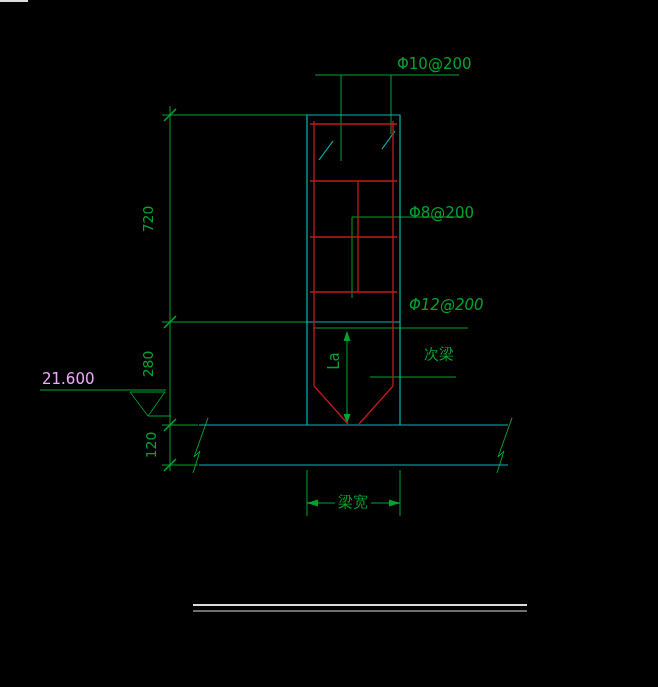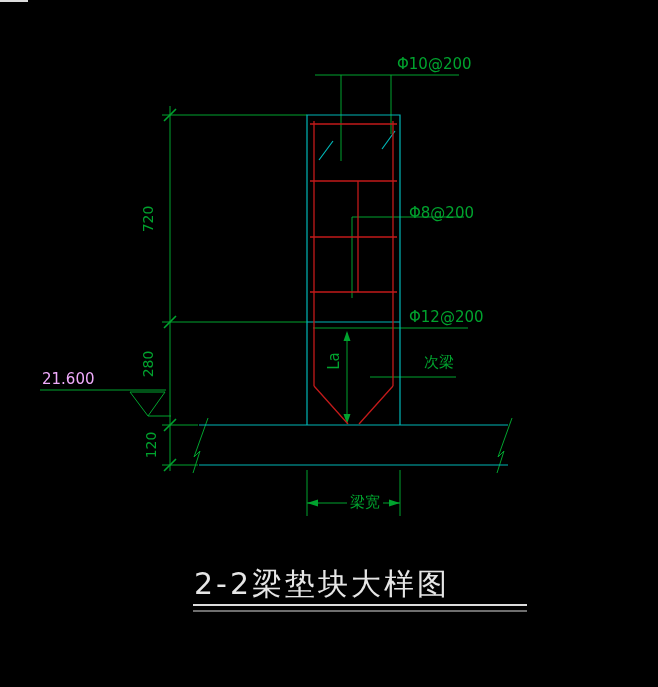--- a/index.html
+++ b/index.html
@@ -88,28 +88,27 @@
 
     <g stroke="#dcdcdc" fill="none">
       <path d="M0,1 H28" stroke-width="2"></path>
       <path d="M193,605 H527" stroke-width="2"></path>
       <path d="M193,611 H527" stroke-width="1"></path>
     </g>
   </svg>
 
   <div class="txt" style="left:397px; top:56px;">Φ10@200</div>
   <div class="txt" style="left:409px; top:205px;">Φ8@200</div>
-  <div class="txt" style="left:409px; top:309px;">Φ12@200</div>
-  <div class="txt" style="left:424px; top:354px;">次梁</div>
+  <div class="txt" style="left:409px; top:297px;font-style:italic;">Φ12@200</div>
+  <div class="txt" style="left:424px; top:346px;">次梁</div>
 
   <div class="txt rot" style="left:334px; top:361px;">La</div>
 
-  <div class="txt onlinebg" style="left:335px; top:494px;margin-left:12px;">梁宽</div>
+  <div class="txt onlinebg" style="left:335px; top:494px;">梁宽</div>
 
   <div class="txt rot dimtxt" style="left:149px; top:219px;">720</div>
   <div class="txt rot dimtxt" style="left:149px; top:364px;">280</div>
   <div class="txt rot dimtxt" style="left:152px; top:445px;">120</div>
 
   <div class="txt white" style="left:42px; top:371px;">21.600</div>
 
-  <div class="txt" id="title-text" style="left:194px; top:567px;">2-2梁垫块大样图</div>
 
 </div>
 
 </body></html>

